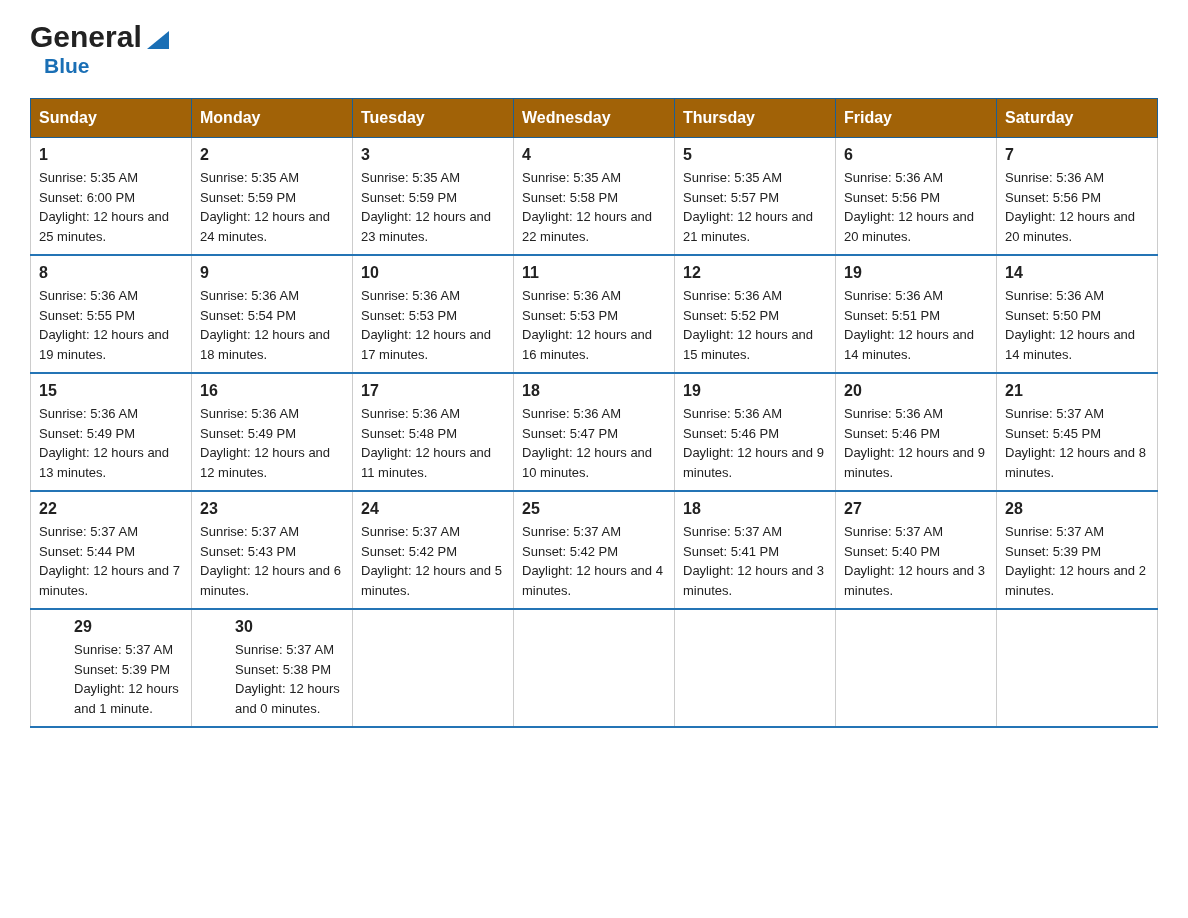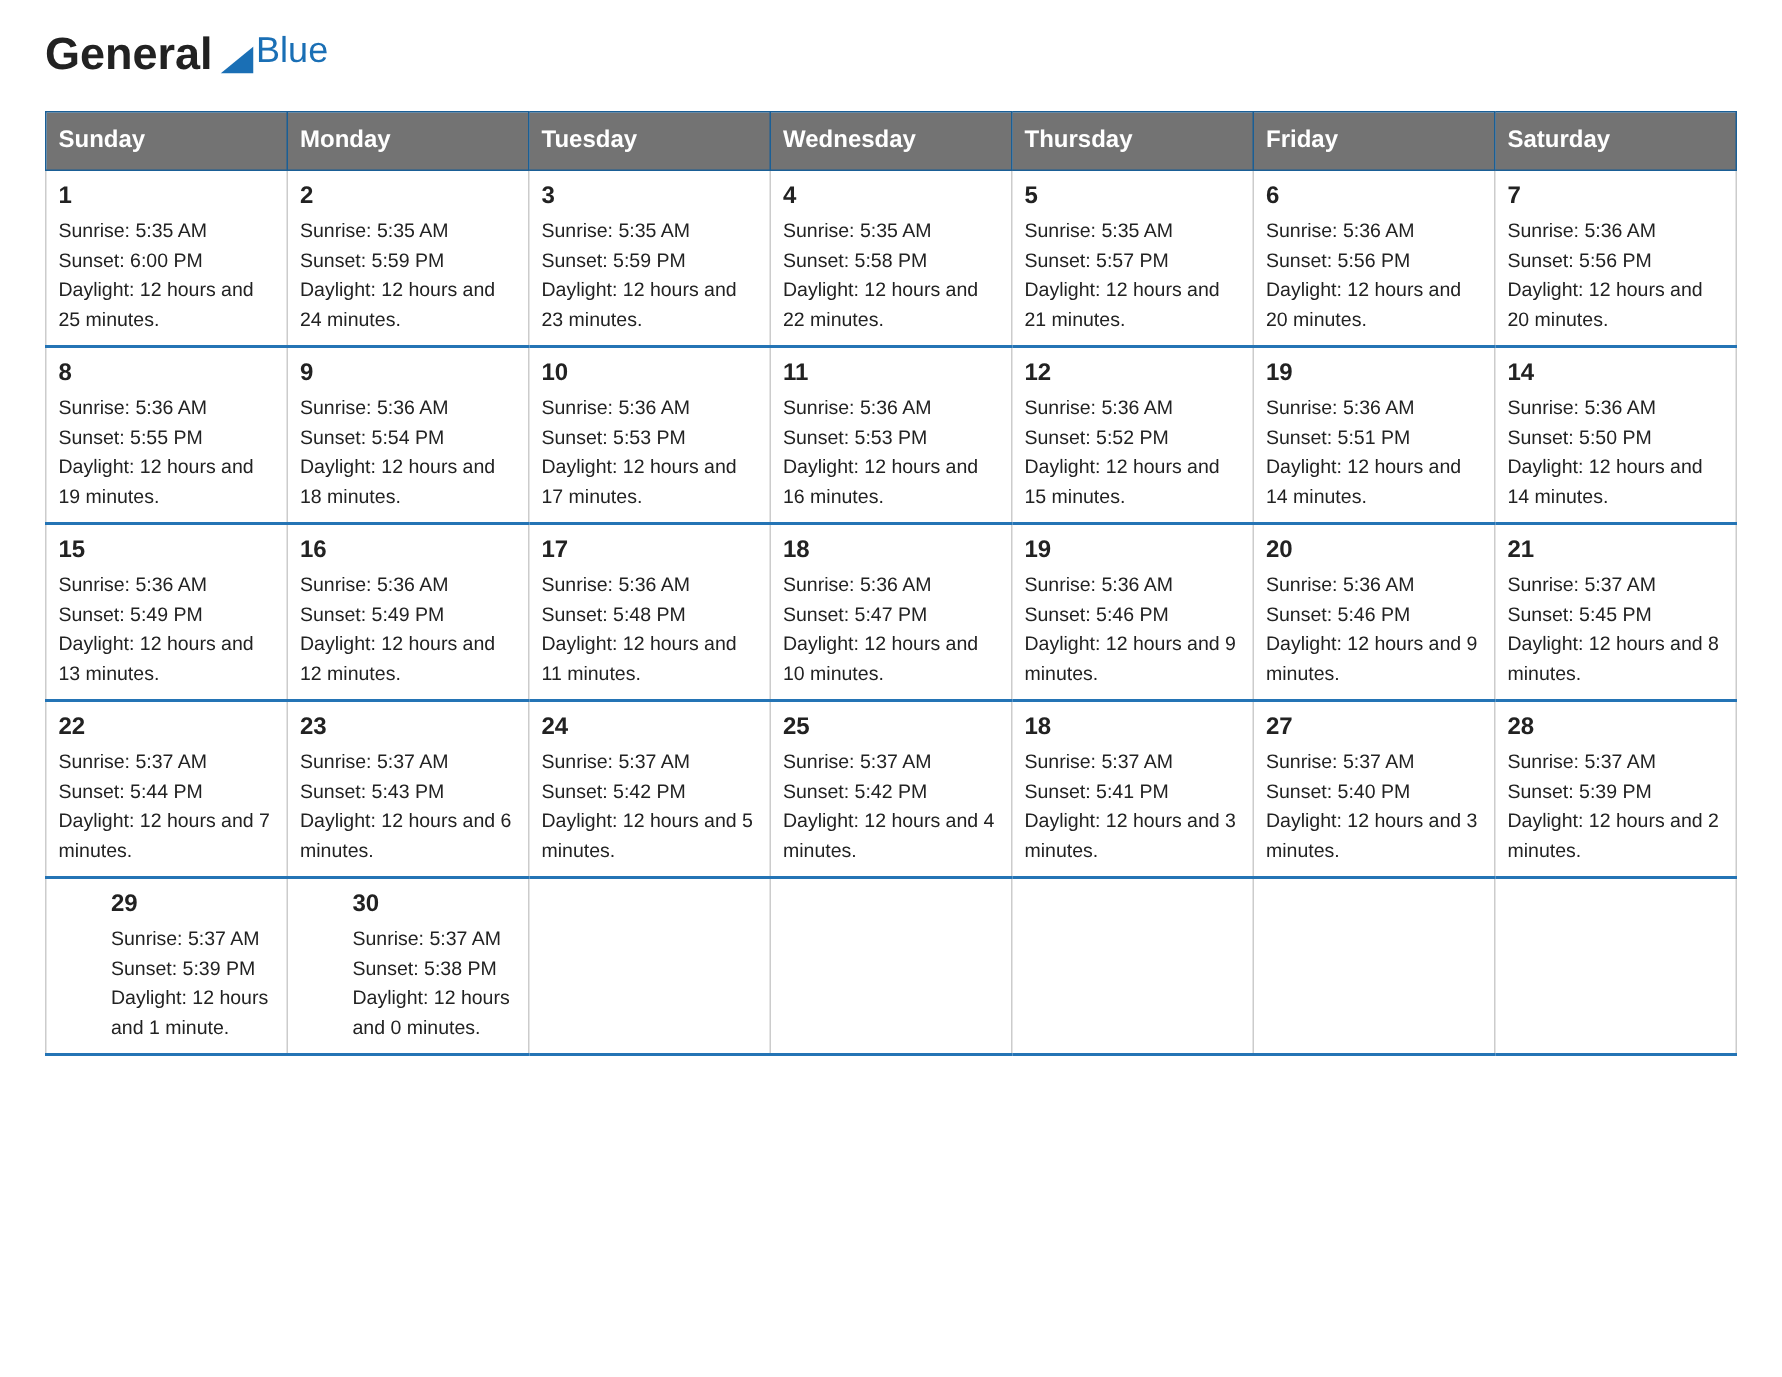--- a/index.html
+++ b/index.html
@@ -10,21 +10,21 @@
       color: #222;
     }
     .header {
       display: flex;
       justify-content: space-between;
       align-items: flex-start;
       margin-bottom: 20px;
     }
     .logo {
       display: flex;
-      flex-direction: row;
+      flex-direction: column;
       align-items: flex-start;
     }
     .logo-row {
       display: flex;
       align-items: center;
     }
     .title-block {
       text-align: right;
     }
     .title-block h1 {
@@ -36,21 +36,21 @@
     .title-block h2 {
       font-size: 22px;
       font-weight: normal;
       color: #444;
     }
     .calendar {
       width: 100%;
       border-collapse: collapse;
     }
     .calendar thead tr th {
-      background-color: #737373;
+      background-color: #a16207;
       color: #fff;
       padding: 10px 8px;
       font-size: 16px;
       font-weight: bold;
       text-align: left;
       border: 1px solid #1a5f96;
     }
     .calendar tbody tr td {
       vertical-align: top;
       padding: 8px;
@@ -87,21 +87,21 @@
   <div class="logo">
     <div class="logo-row">
       <span style="font-size:30px;font-weight:bold;color:#222;">General</span>
       <span style="display:inline-block;width:0;height:0;border-left:0px solid transparent;border-right:0px solid transparent;border-bottom:0px solid #1a6fb5;margin-left:3px;"></span>
 
       <svg width="22" height="26" viewBox="0 0 22 26" style="margin-left:2px;margin-bottom:2px;">
         <polygon points="0,26 22,8 22,26" fill="#1a6fb5"></polygon>
       </svg>
     </div>
     <div class="logo-row">
-      <span style="font-size:24px;font-weight:normal;color:#1a6fb5;margin-left:2px;">Blue</span>
+      <span style="font-size:21px;font-weight:bold;color:#1a6fb5;margin-left:14px;">Blue</span>
     </div>
   </div>
   <div class="title-block">
     <h1></h1>
     <h2></h2>
   </div>
 </div>
 
 <table class="calendar">
   <thead>

